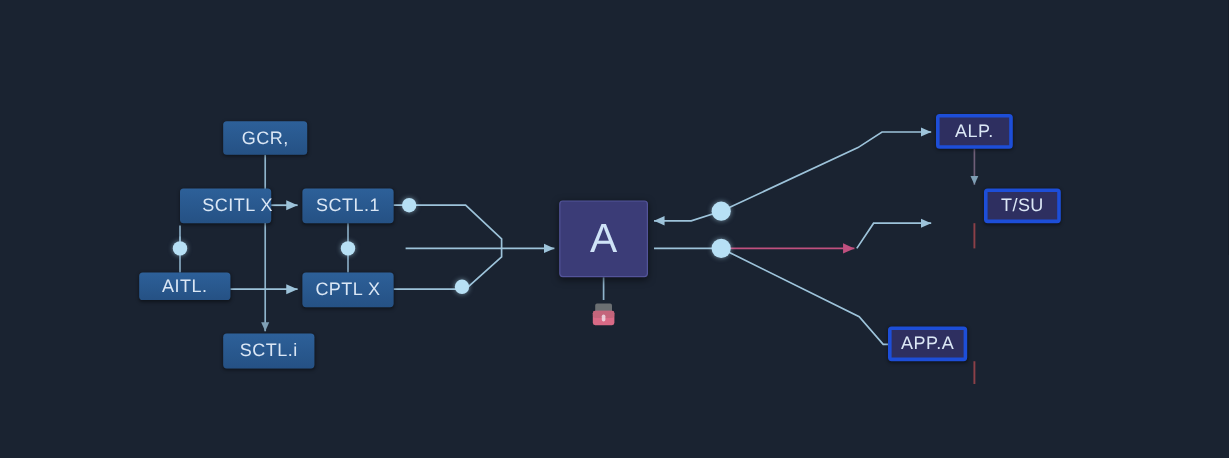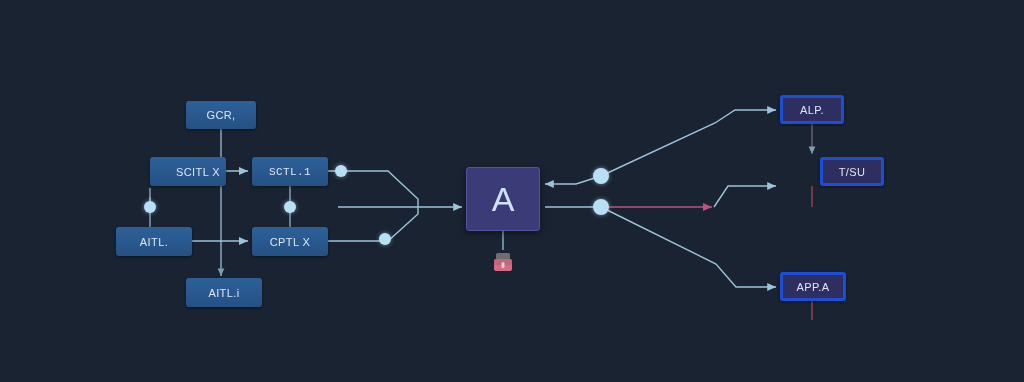--- a/index.html
+++ b/index.html
@@ -20,21 +20,21 @@
     width:1024px; height:382px;
     pointer-events:none;
   }
   .node {
     position:absolute;
     display:flex;
     align-items:center;
     justify-content:center;
     border-radius:3px;
     color:#dbe7f5;
-    font-size:11px;
+    font-size:15px;
     letter-spacing:0.4px;
     white-space:nowrap;
     user-select:none;
   }
   .node.blue {
     background:linear-gradient(180deg,#2d6099 0%,#255184 100%);
     box-shadow:0 1px 3px rgba(0,0,0,.45);
   }
   .node.indigo {
     background:#2e2f60;
@@ -116,49 +116,49 @@
   </svg>
 
   <div class="node blue" style="left:186px; top:101px; width:70px; height:28px;">
     <span>GCR,</span>
   </div>
 
   <div class="node blue" style="left:150px; top:157px; width:76px; height:29px;padding-left:20px;">
     <span>SCITL X</span>
   </div>
 
-  <div class="node blue" style="left:252px; top:157px; width:76px; height:29px;font-family:Liberation Mono, monospace;">
+  <div class="node blue" style="left:252px; top:157px; width:76px; height:29px;">
     <span>SCTL.1</span>
   </div>
 
-  <div class="node blue" style="left:116px; top:227px; width:76px; height:29px;">
+  <div class="node blue" style="left:116px; top:227px; width:76px; height:23px;">
     <span>AITL.</span>
   </div>
 
   <div class="node blue" style="left:252px; top:227px; width:76px; height:29px;justify-content:center;">
     <span>CPTL X</span>
   </div>
 
   <div class="node blue" style="left:186px; top:278px; width:76px; height:29px;">
-    <span>AITL.i</span>
+    <span>SCTL.i</span>
   </div>
 
   <div class="node hub" style="left:466px; top:167px; width:74px; height:64px;">
     <span>A</span>
   </div>
 
   <div class="node indigo" style="left:780px; top:95px; width:64px; height:29px;">
     <span>ALP.</span>
   </div>
 
   <div class="node indigo" style="left:780px; top:157px; width:64px; height:29px;margin-left:40px;">
     <span>T/SU</span>
   </div>
 
-  <div class="node indigo" style="left:780px; top:272px; width:66px; height:29px;">
+  <div class="node indigo" style="left:740px; top:272px; width:66px; height:29px;">
     <span>APP.A</span>
   </div>
 
   <div class="dot" style="left:144px; top:201px; width:12px; height:12px;"></div>
   <div class="dot" style="left:284px; top:201px; width:12px; height:12px;"></div>
   <div class="dot" style="left:335px; top:165px; width:12px; height:12px;"></div>
   <div class="dot" style="left:379px; top:233px; width:12px; height:12px;"></div>
   <div class="dot" style="left:593px; top:168px; width:16px; height:16px;"></div>
   <div class="dot" style="left:593px; top:199px; width:16px; height:16px;"></div>
 

